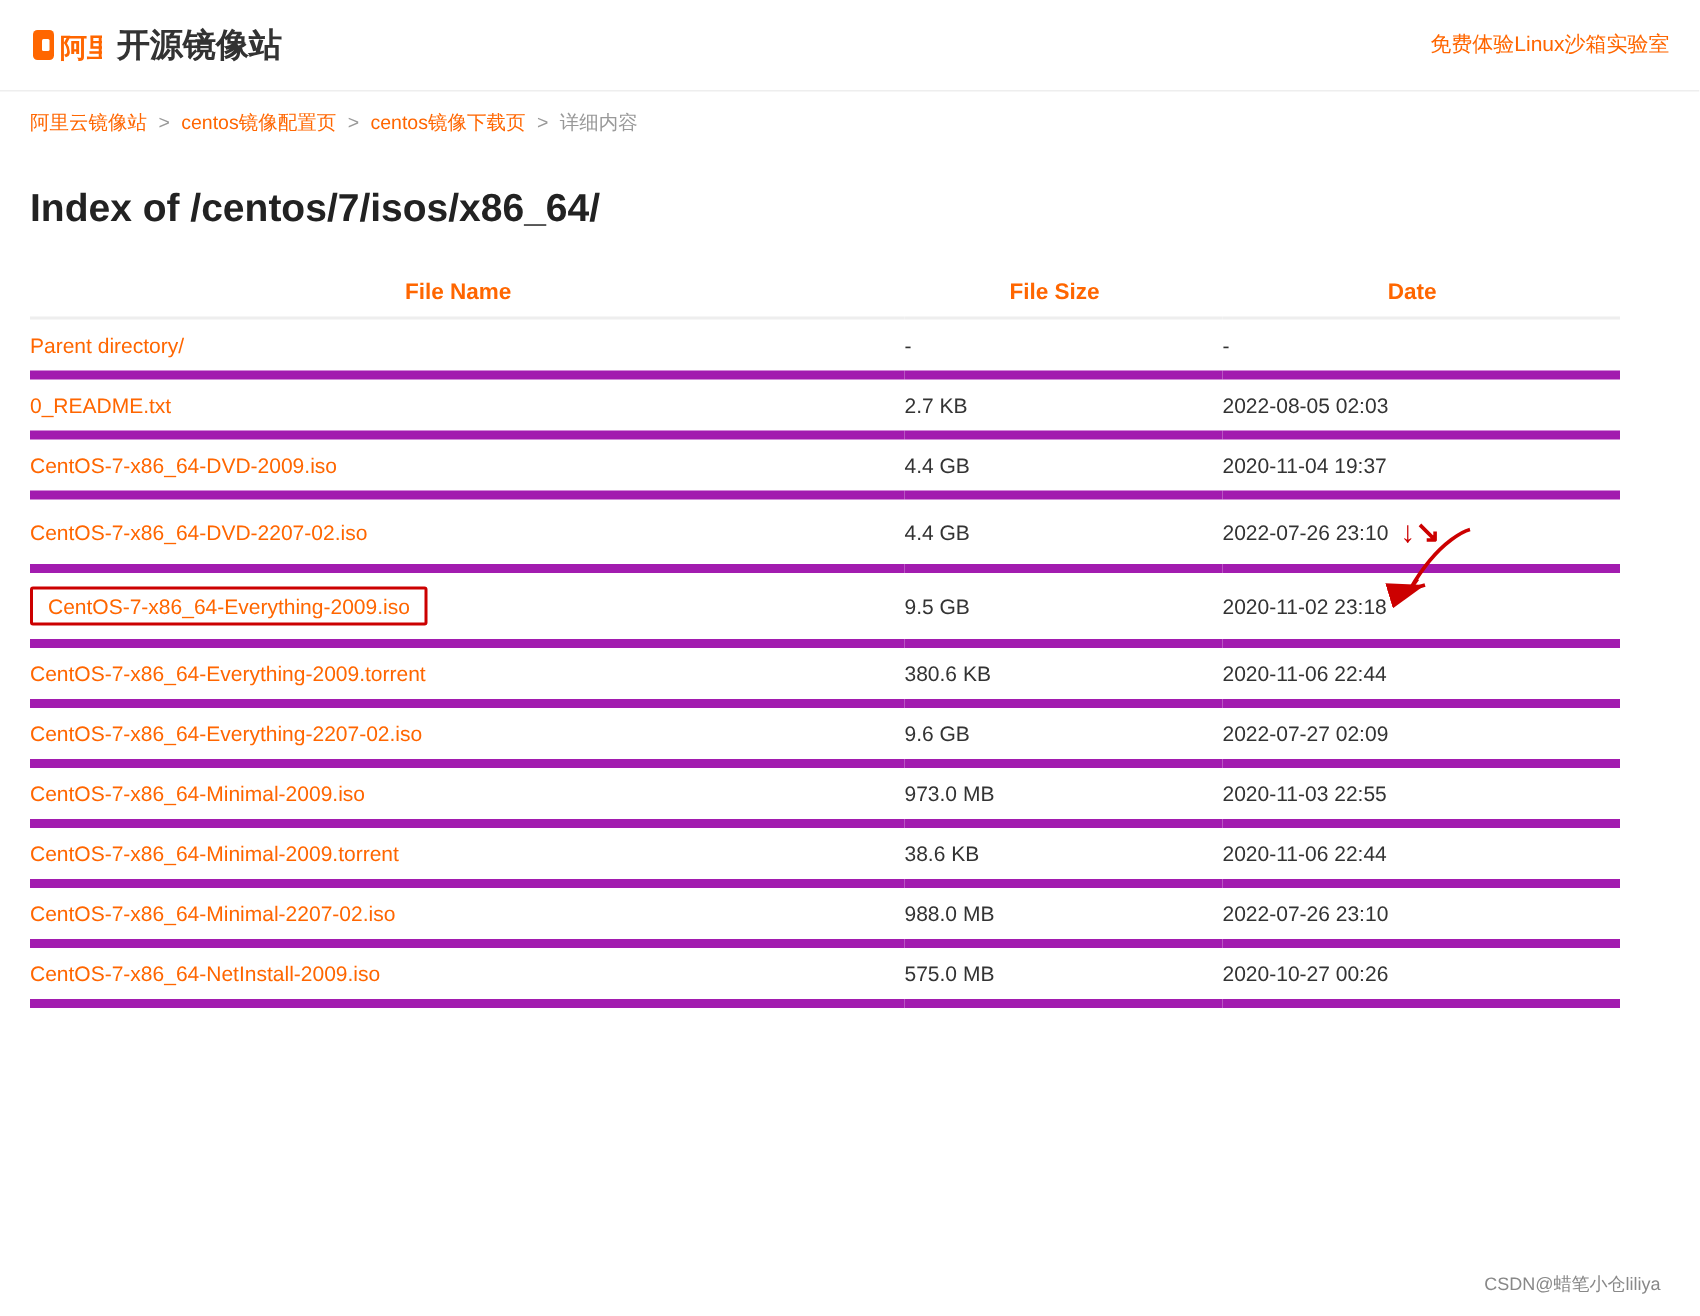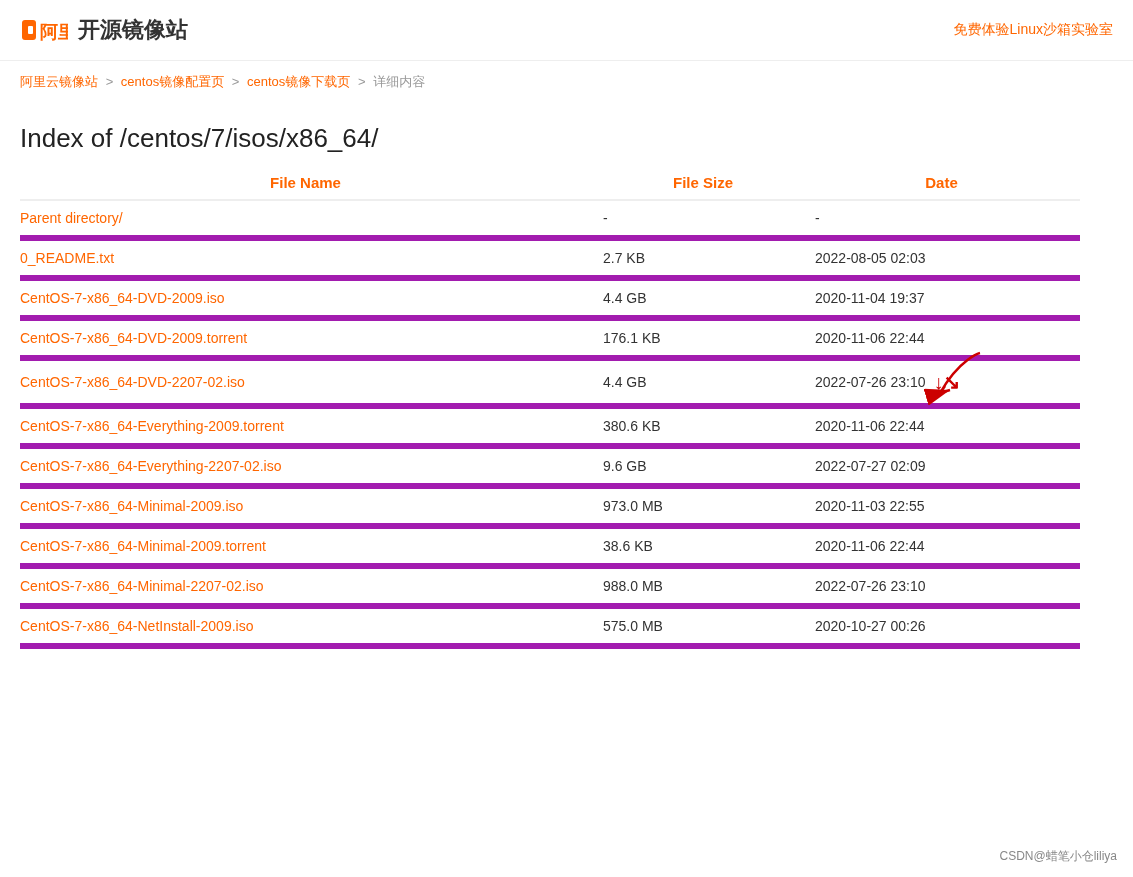--- a/index.html
+++ b/index.html
@@ -48,23 +48,23 @@
     .breadcrumb .current { color: #999; }
 
     
     .main {
       padding: 20px 20px 20px 20px;
       max-width: 1100px;
     }
 
     .page-title {
       font-size: 26px;
-      font-weight: normal;
+      font-weight: bold;
       color: #222;
-      margin-bottom: 12px;
+      margin-bottom: 24px;
     }
 
     
     .file-table {
       width: 100%;
       border-collapse: collapse;
     }
     .file-table th {
       color: #ff6600;
       font-weight: bold;
@@ -94,21 +94,21 @@
     .highlighted-row td.col-name a {
       border: 2px solid #e02020;
       padding: 3px 8px;
       display: inline-block;
     }
 
     
     .watermark {
       position: fixed;
       bottom: 10px;
-      right: 10px;
+      right: 20px;
       font-size: 12px;
       color: #888;
       background: rgba(255,255,255,0.8);
       padding: 2px 6px;
     }
   </style>
 </head>
 <body>
 
 <div class="header">
@@ -155,33 +155,33 @@
           <td class="col-name"><a href="#">0_README.txt</a></td>
           <td class="col-size">2.7 KB</td>
           <td class="col-date">2022-08-05 02:03</td>
         </tr>
         <tr>
           <td class="col-name"><a href="#">CentOS-7-x86_64-DVD-2009.iso</a></td>
           <td class="col-size">4.4 GB</td>
           <td class="col-date">2020-11-04 19:37</td>
         </tr>
         <tr>
-          <td class="col-name"><a href="#">CentOS-7-x86_64-DVD-2009.torrent</a></td>
-          <td class="col-size">176.1 KB</td>
-          <td class="col-date">2020-11-06 22:44</td>
-        </tr>
-        <tr>
           <td class="col-name"><a href="#">CentOS-7-x86_64-DVD-2207-02.iso</a></td>
           <td class="col-size">4.4 GB</td>
           <td class="col-date">
             <span style="display: flex; align-items: center; gap: 8px;">
               <span>2022-07-26 23:10</span>
               <span style="color: rgb(204, 0, 0); font-size: 20px; font-weight: bold;">↓↘</span>
             </span>
           </td>
+        </tr>
+        <tr class="highlighted-row">
+          <td class="col-name"><a href="#">CentOS-7-x86_64-Everything-2009.iso</a></td>
+          <td class="col-size">9.5 GB</td>
+          <td class="col-date">2020-11-02 23:18</td>
         </tr>
         <tr>
           <td class="col-name"><a href="#">CentOS-7-x86_64-Everything-2009.torrent</a></td>
           <td class="col-size">380.6 KB</td>
           <td class="col-date">2020-11-06 22:44</td>
         </tr>
         <tr>
           <td class="col-name"><a href="#">CentOS-7-x86_64-Everything-2207-02.iso</a></td>
           <td class="col-size">9.6 GB</td>
           <td class="col-date">2022-07-27 02:09</td>

